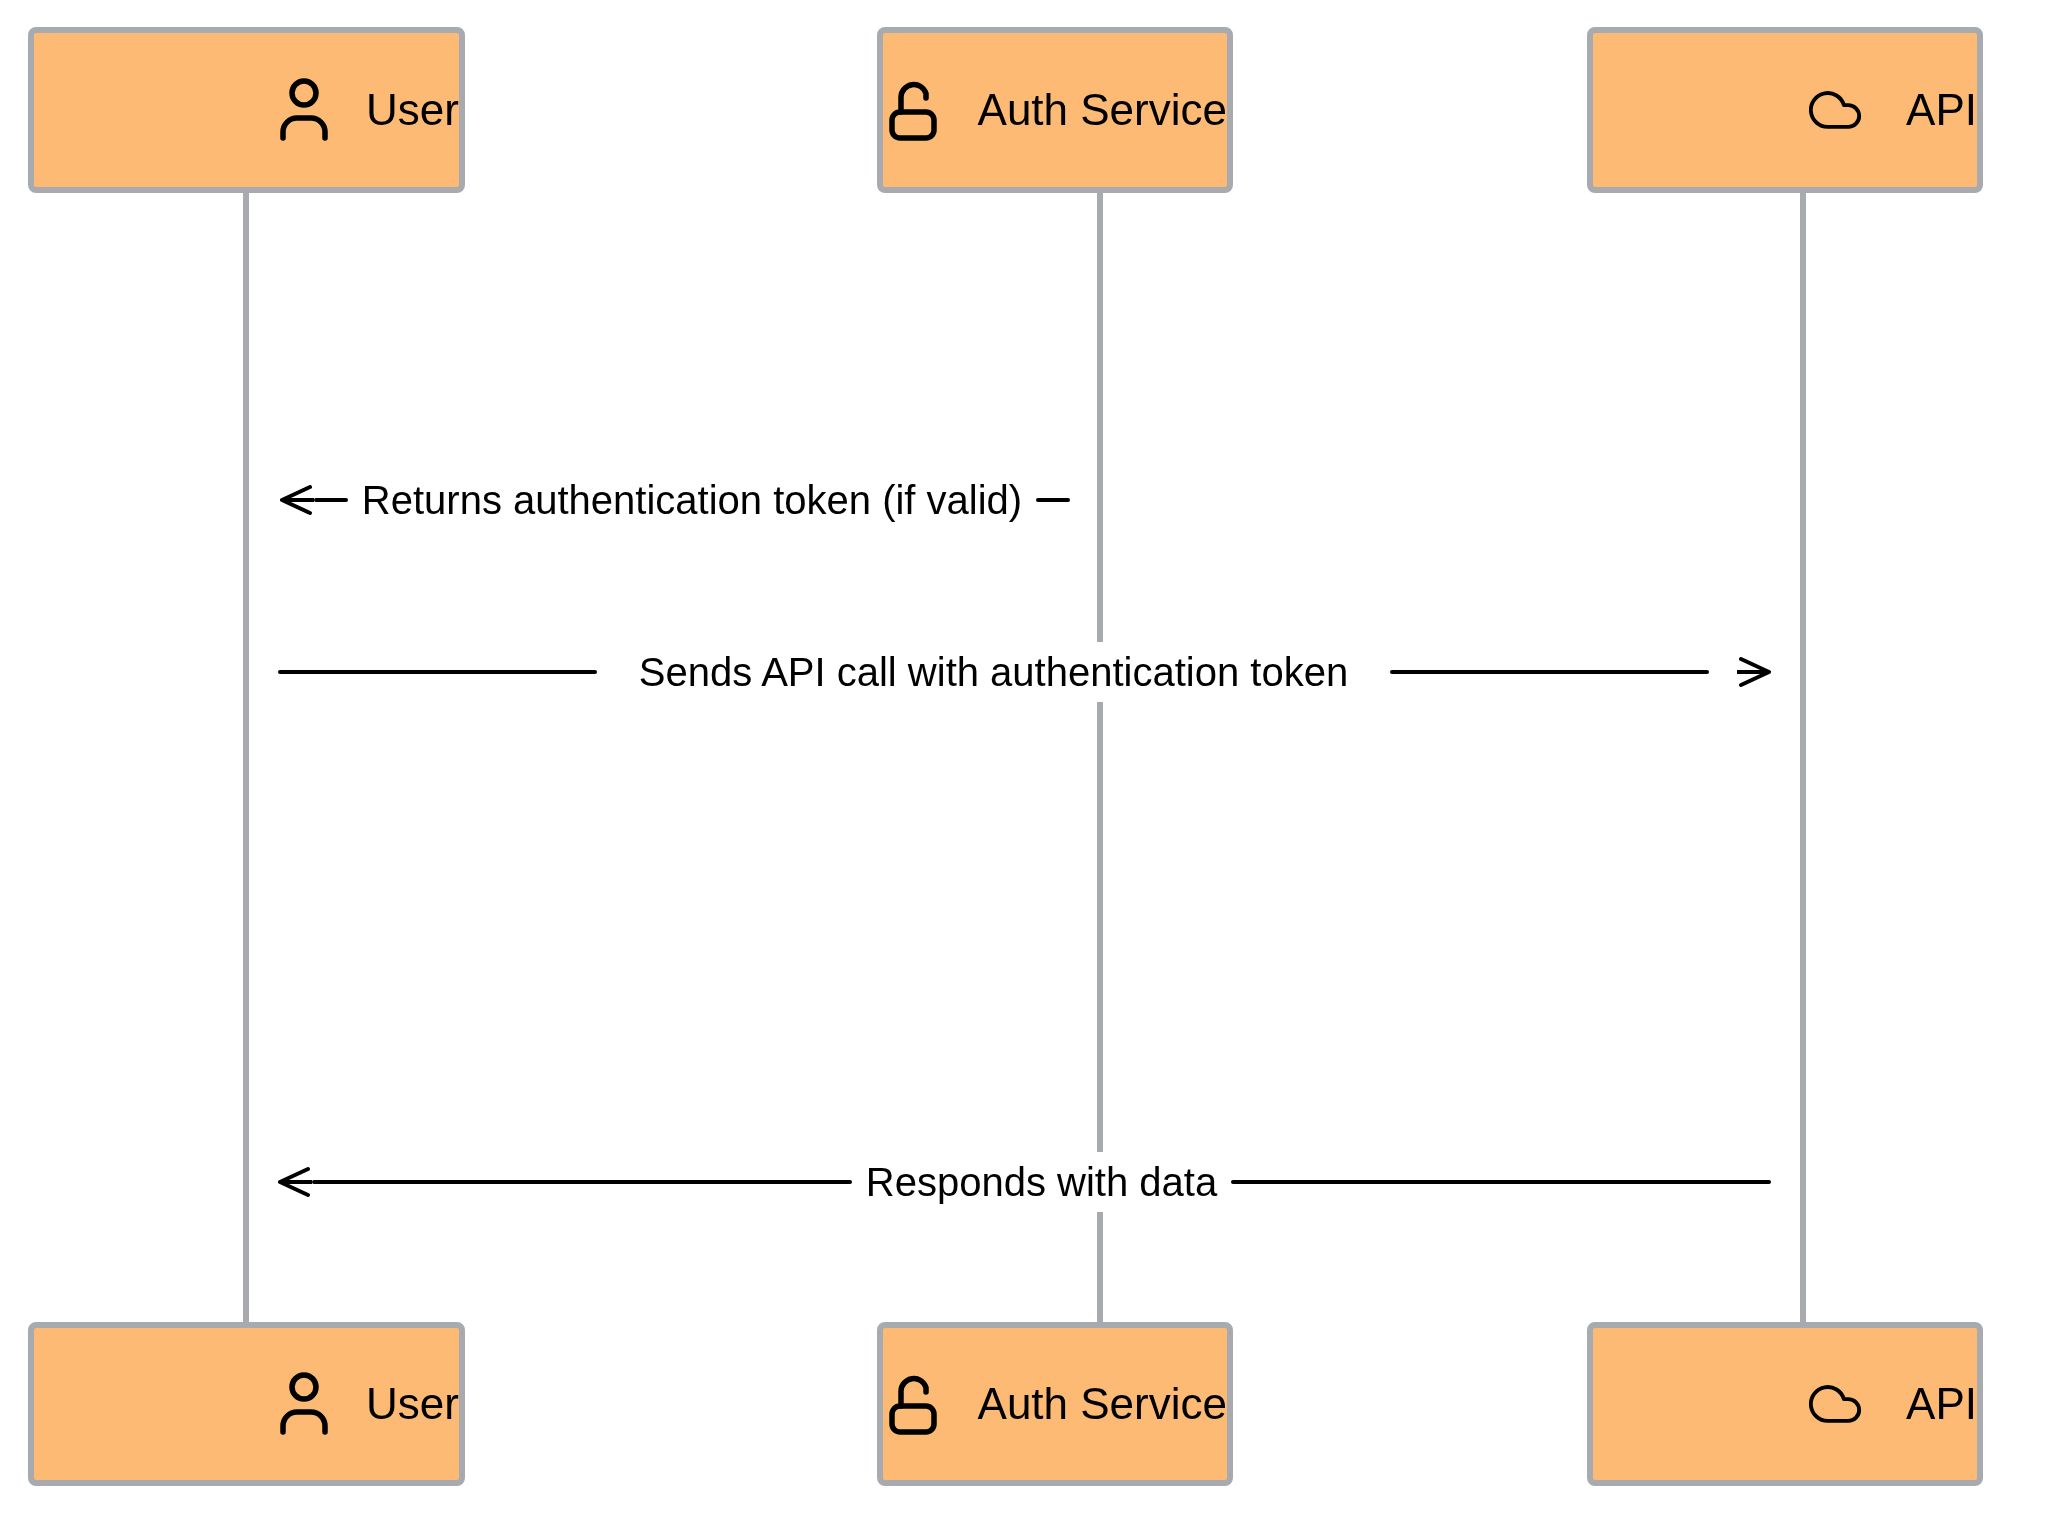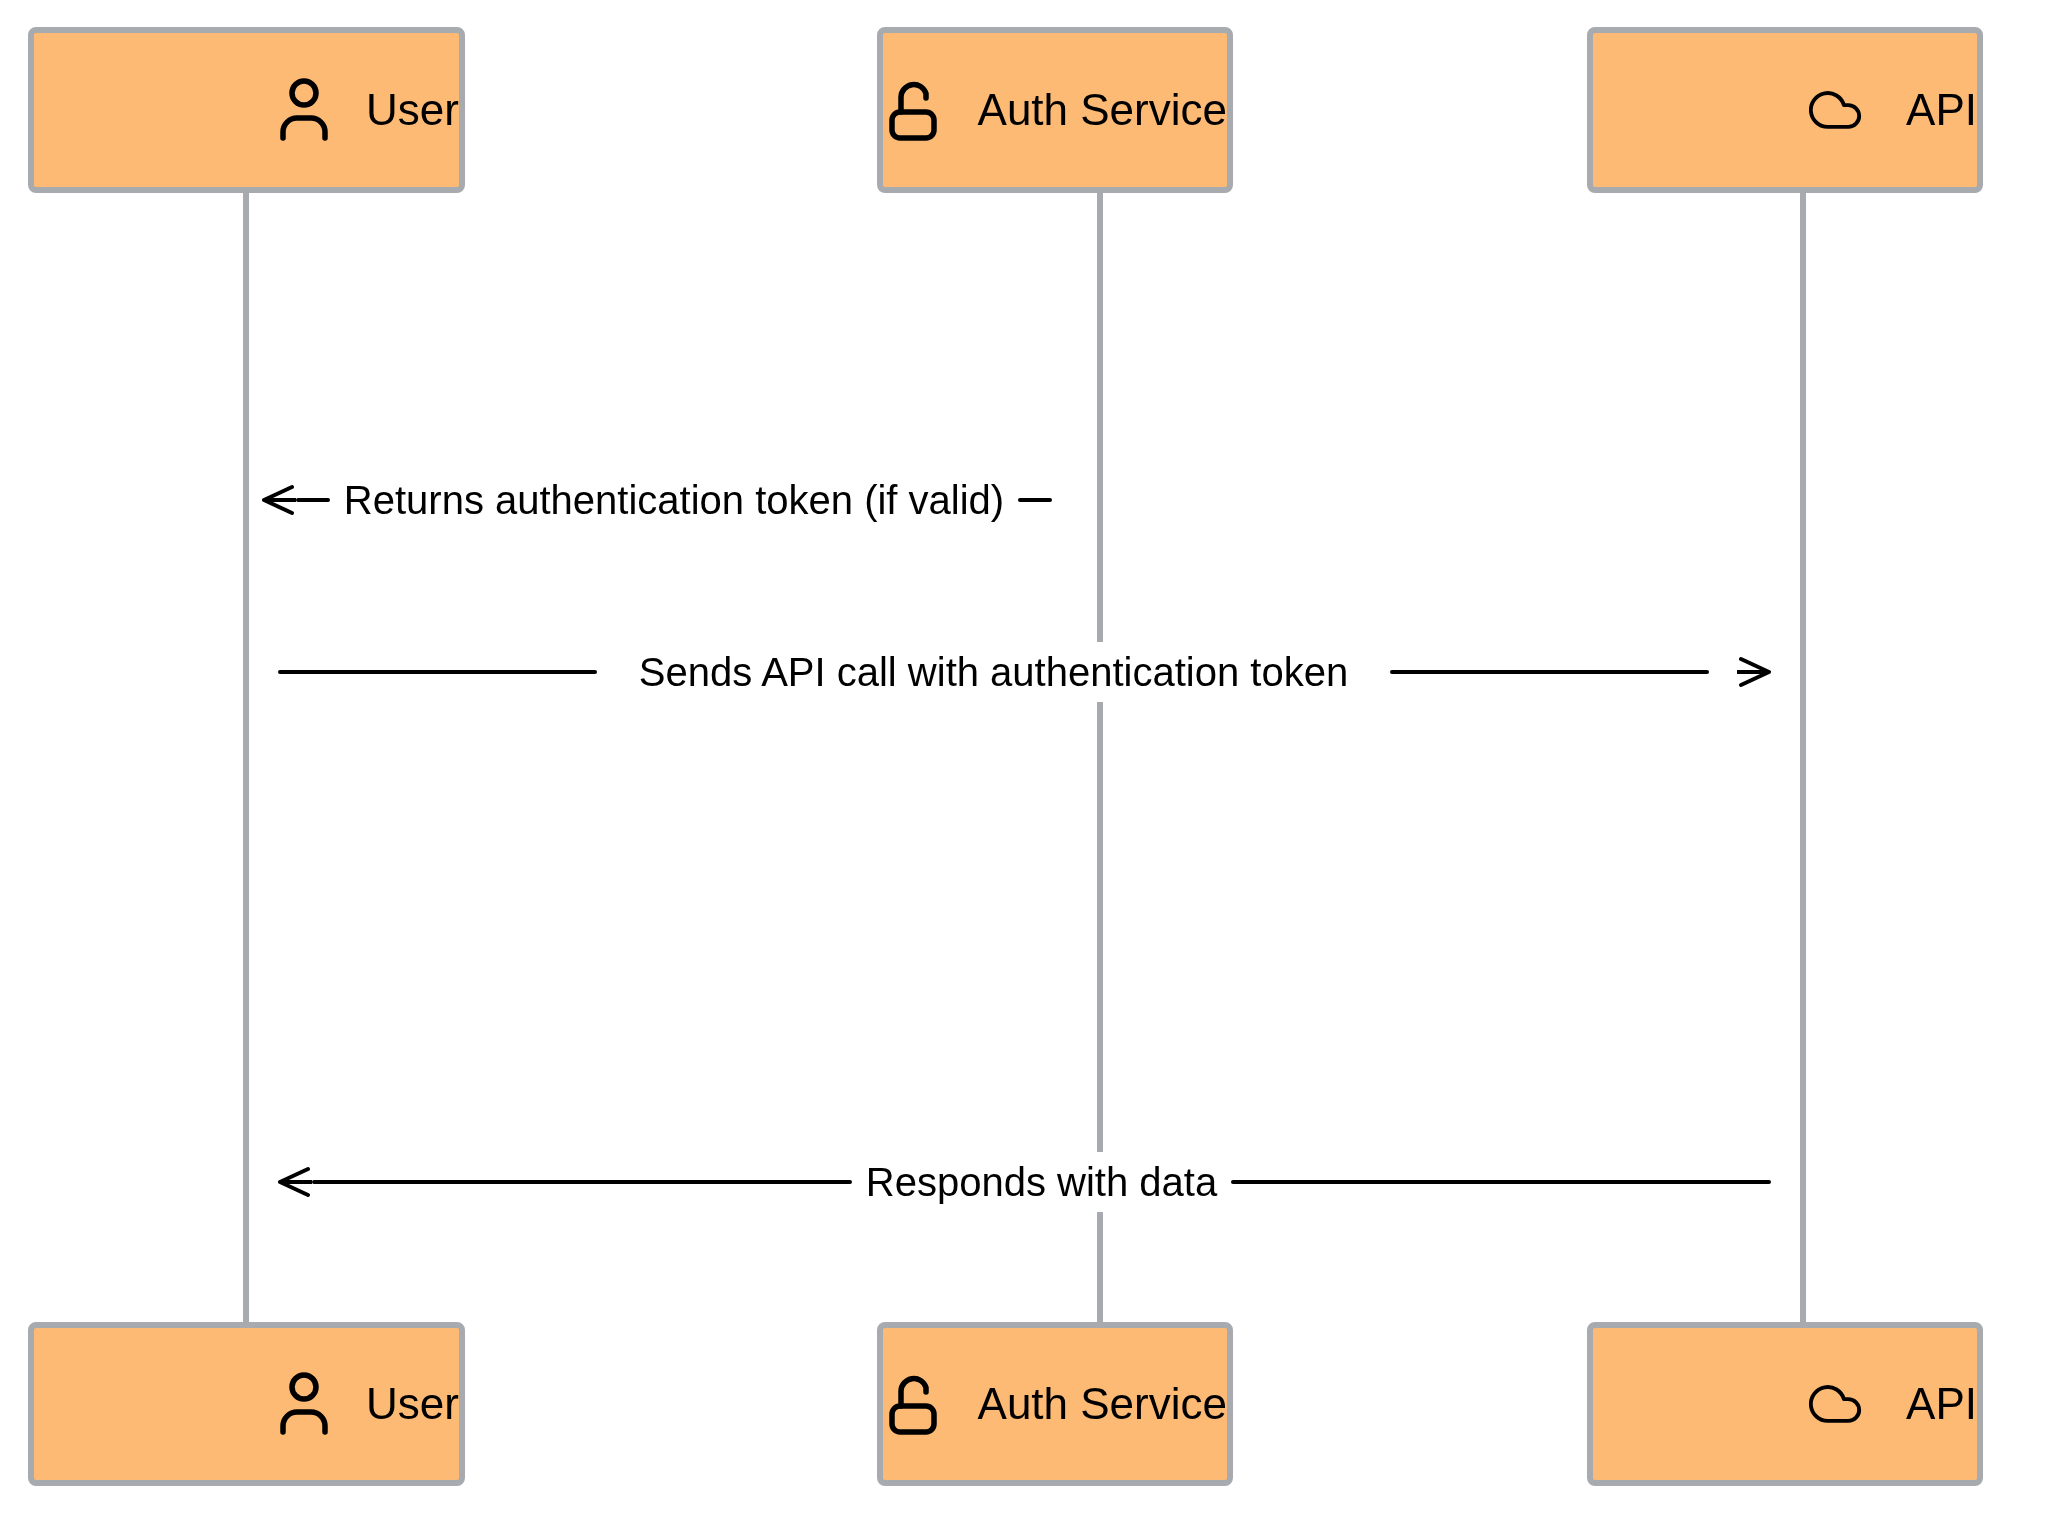--- a/index.html
+++ b/index.html
@@ -26,21 +26,21 @@
   .col-user{left:28px;width:437px;}
   .col-auth{left:877px;width:356px;}
   .col-api{left:1587px;width:396px;}
   .row-top{top:27px;}
   .row-bottom{top:1322px;height:164px;}
   .ll-user{left:243px;}
   .ll-auth{left:1097px;}
   .ll-api{left:1800px;}
   
   .m1{top:298px;left:278px;width:790px;}
-  .m2{top:468px;left:262px;width:790px;}
+  .m2{top:468px;left:280px;width:790px;}
   .m3{top:640px;left:278px;width:1493px;gap:28px;}
   .m4{top:810px;left:1132px;width:639px;}
   .m5{top:980px;left:1132px;width:639px;}
   .m6{top:1150px;left:278px;width:1493px;}
 </style>
 </head>
 <body>
 
 <div class="canvas">
 

